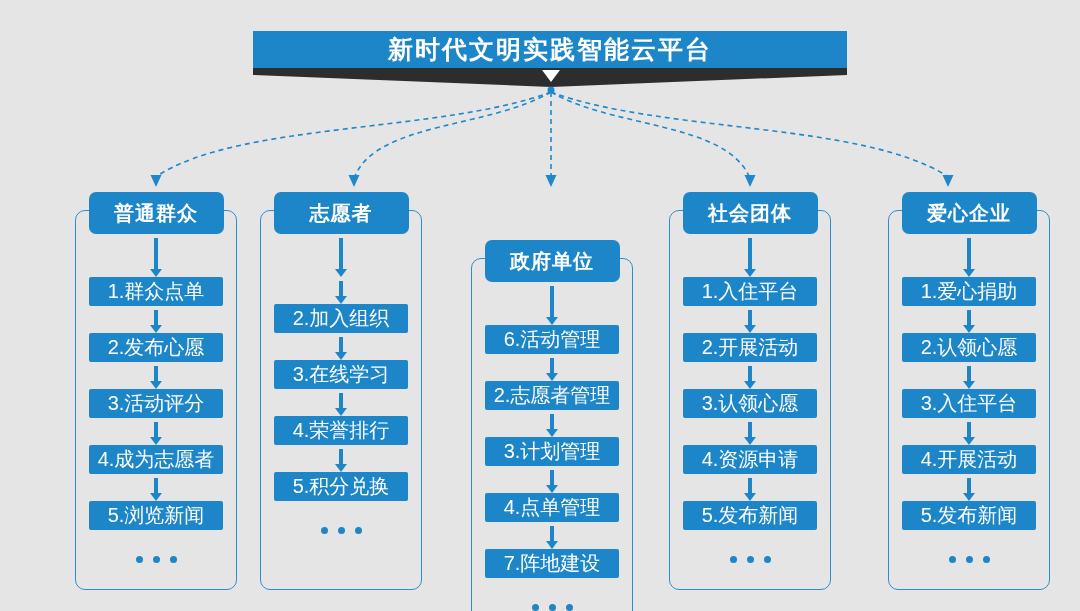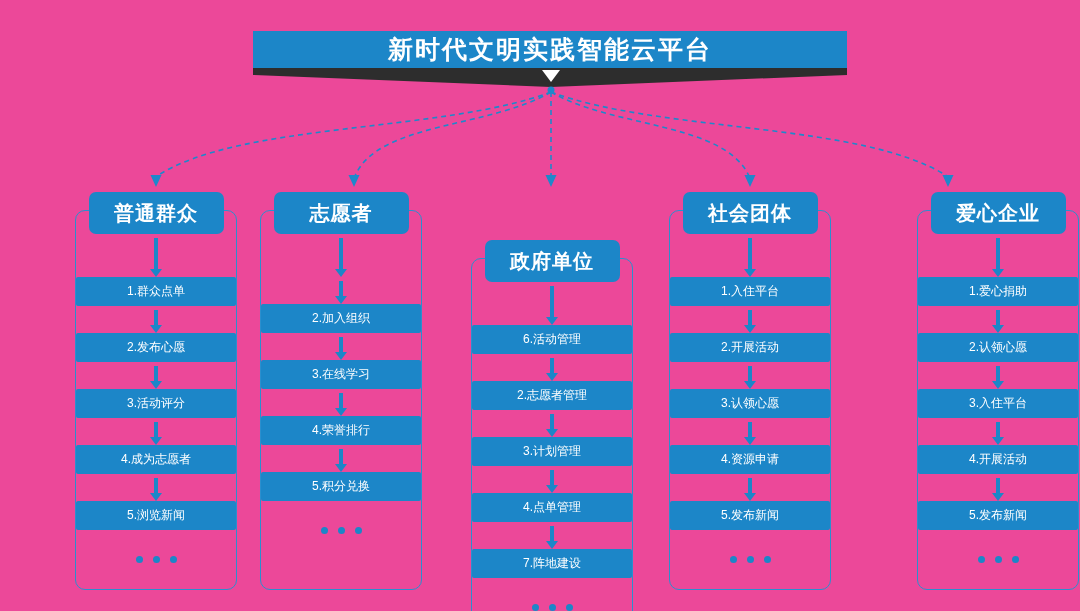--- a/index.html
+++ b/index.html
@@ -4,21 +4,21 @@
 <style>
   :root{
     --primary:#1c86c8;
     --frame:#2b8fce;
     --dash:#1e88cb;
     --ribbon:#2d2d2d;
   }
   *{margin:0;padding:0;box-sizing:border-box;}
   html,body{background:#ffffff;}
   body{font-family:"Liberation Sans","DejaVu Sans",sans-serif;}
-  .stage{position:relative;width:1080px;height:611px;background:#ec4899;overflow:hidden;}
+  .stage{position:relative;width:1080px;height:611px;background:#e5e5e5;overflow:hidden;}
 
   
   .title-banner{
     position:absolute;left:253px;top:31px;width:594px;height:37px;
     background:var(--primary);color:#ffffff;font-size:25px;font-weight:bold;
     letter-spacing:2px;display:flex;align-items:center;justify-content:center;
   }
   .ribbon-svg{position:absolute;left:253px;top:68px;}
   .connector-svg{position:absolute;left:0;top:84px;}
 
@@ -28,22 +28,22 @@
     position:absolute;left:0;right:0;top:18px;bottom:0;
     border:1.5px solid var(--frame);border-radius:10px;background:transparent;
   }
   .col-stack{position:relative;z-index:1;display:flex;flex-direction:column;align-items:center;width:100%;justify-content:center;}
   .col-header{
     width:135px;height:42px;border-radius:7px;background:var(--primary);
     color:#ffffff;font-size:20px;font-weight:bold;line-height:42px;text-align:center;
     letter-spacing:1px;
   }
   .flow-item{
-    width:160px;height:29px;border-radius:2px;background:var(--primary);
-    color:#ffffff;font-size:12px;line-height:29px;text-align:center;
+    width:134px;height:29px;border-radius:2px;background:var(--primary);
+    color:#ffffff;font-size:20px;line-height:29px;text-align:center;
   }
   .flow-arrow{display:flex;flex-direction:column;align-items:center;width:100%;}
   .flow-arrow .stem{width:3.5px;flex:1;background:var(--primary);margin-top:4px;}
   .flow-arrow .head{
     width:0;height:0;border-left:6px solid transparent;border-right:6px solid transparent;
     border-top:8px solid var(--primary);
   }
   .arrow-lg{height:43px;}
   .arrow-sm{height:27px;}
   .dots{margin-top:26px;display:flex;}
@@ -218,21 +218,21 @@
             <div class="head"></div>
           </div>
           <div class="flow-item">5.发布新闻</div>
           <div class="dots">
             <span></span>
             <span></span>
             <span></span>
           </div>
         </div>
       </div>
-      <div class="column" style="left: 917px;">
+      <div class="column" style="left: 888px;">
         <div class="col-frame"></div>
         <div class="col-stack">
           <div class="col-header">爱心企业</div>
           <div class="flow-arrow arrow-lg">
             <div class="stem"></div>
             <div class="head"></div>
           </div>
           <div class="flow-item">1.爱心捐助</div>
           <div class="flow-arrow arrow-sm">
             <div class="stem"></div>

